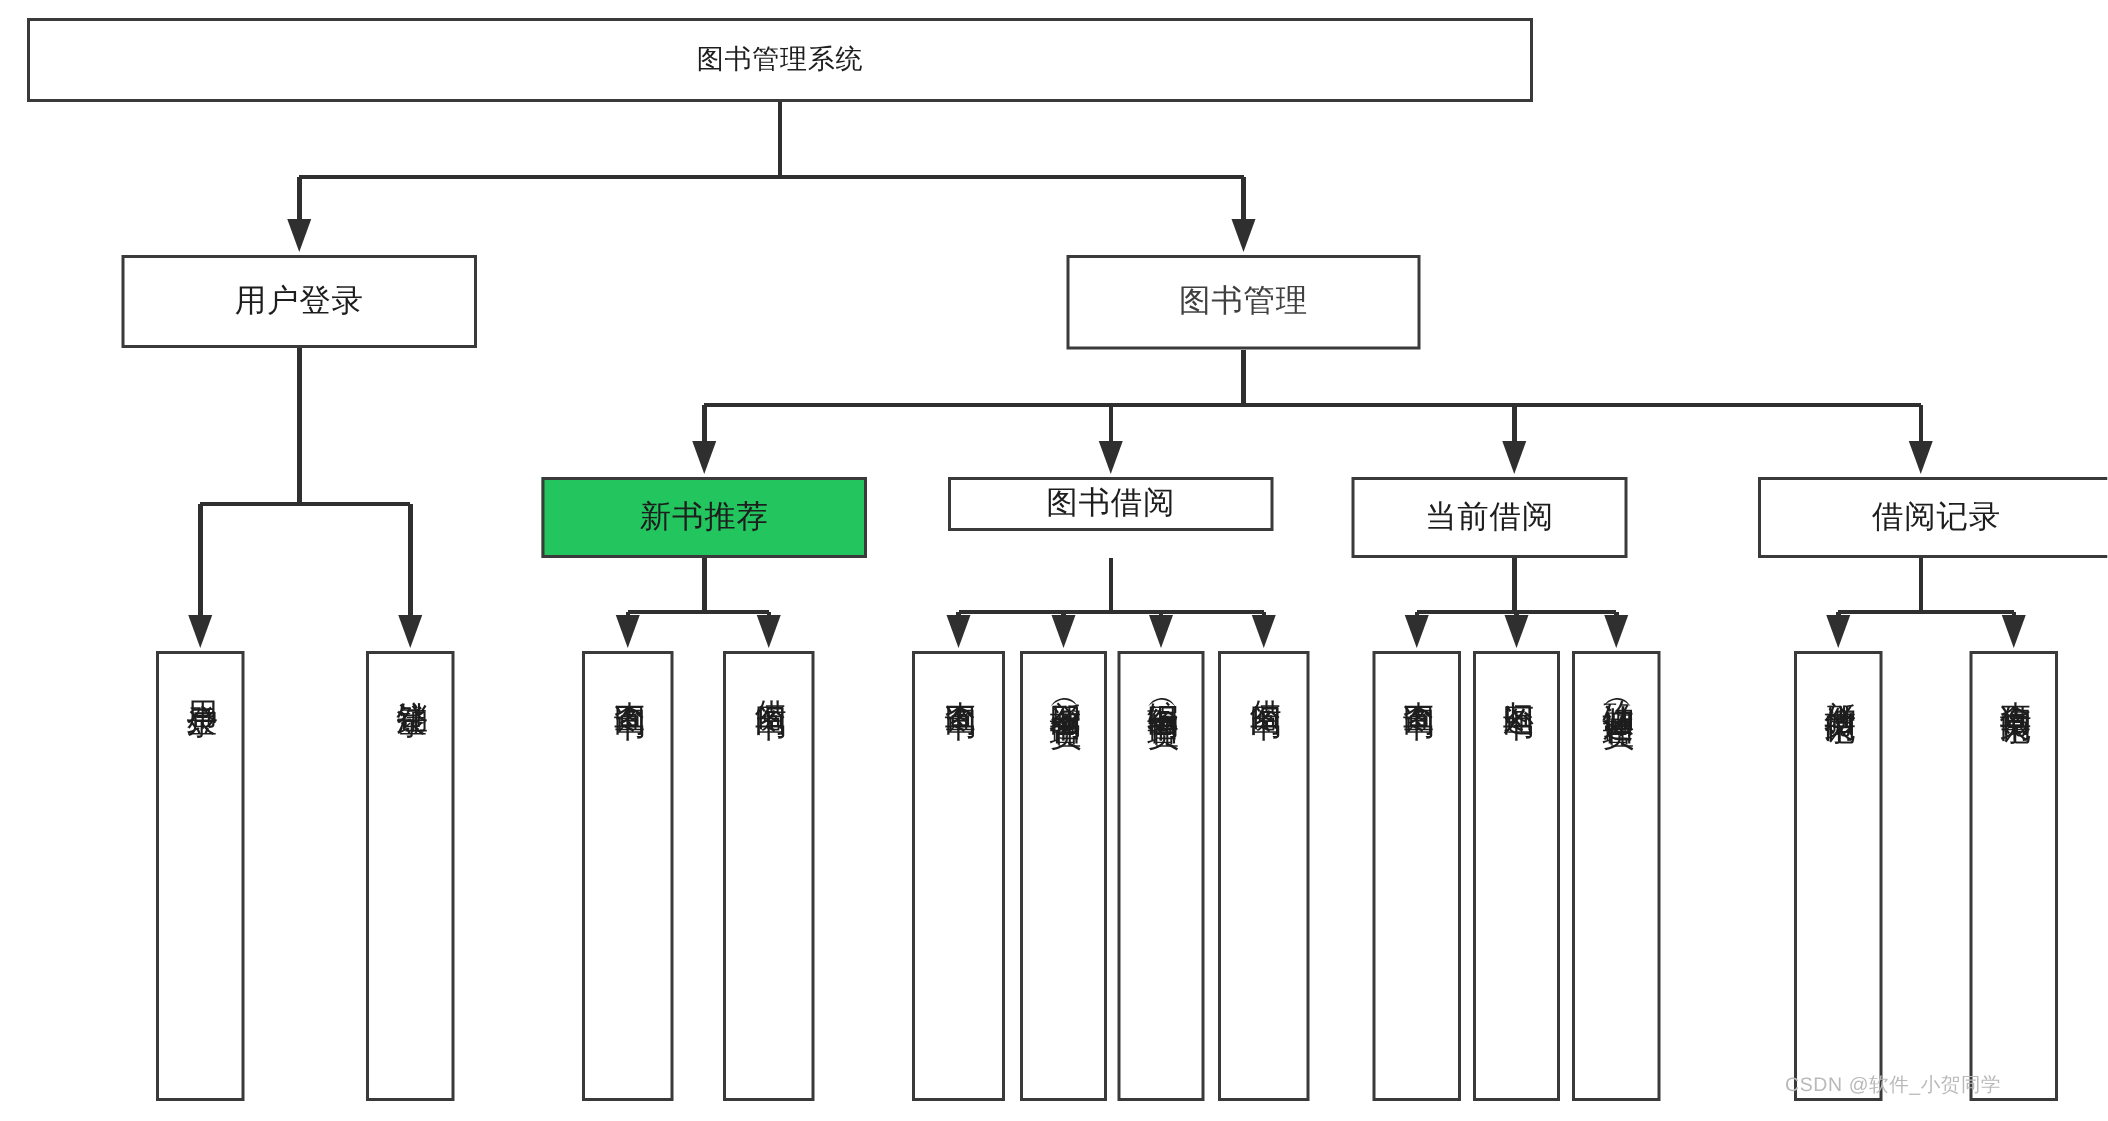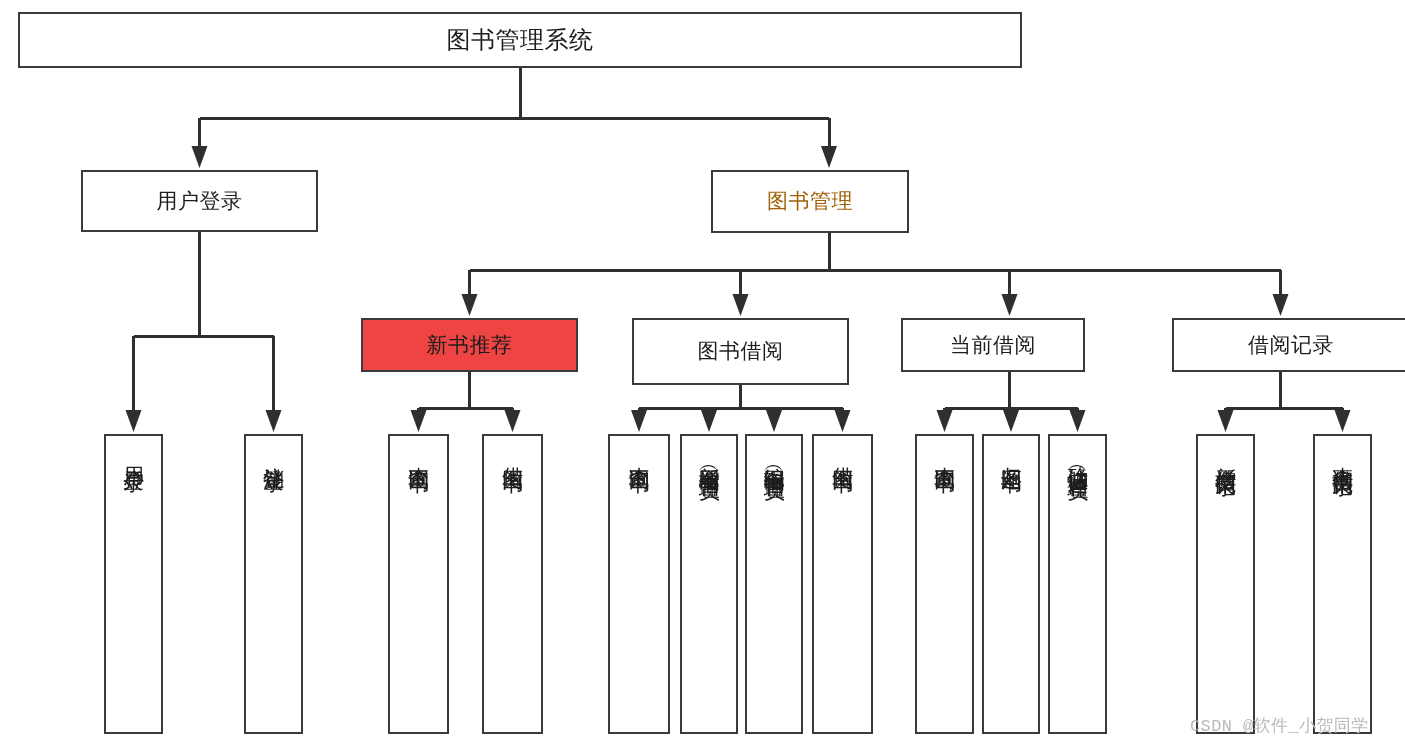--- a/index.html
+++ b/index.html
@@ -39,44 +39,43 @@
     display: block;
     text-align: center;
     line-height: 1.18;
     white-space: nowrap;
   }
   .node.horiz .node-label {
     font-size: 21px;
     letter-spacing: 0.5px;
   }
   .node.root .node-label {
-    font-size: 24px;
+    font-size: 18px;
     letter-spacing: 0.5px;
   }
   .node.vert {
     align-items: flex-start;
     justify-content: center;
     padding-top: 14px;
   }
   .node.vert .node-label {
     writing-mode: vertical-rl;
     text-orientation: upright;
     font-size: 21px;
     line-height: 1.08;
     letter-spacing: 2px;
     white-space: nowrap;
   }
   .watermark {
     position: absolute;
-    font-size: 17px;
+    font-size: 13px;
     color: #b9b9b9;
     white-space: nowrap;
     letter-spacing: 0.4px;
     user-select: none;
-    font-family: Liberation Mono, monospace;
   }
 </style>
 </head>
 <body>
 
 <div id="canvas">
   <svg id="wires" viewBox="0 0 1405 747" xmlns="http://www.w3.org/2000/svg">
       <line x1="520" y1="68" x2="520" y2="118" stroke="#2f2f2f" stroke-width="3" shape-rendering="crispEdges"></line>
       <line x1="199.5" y1="118" x2="829" y2="118" stroke="#2f2f2f" stroke-width="3" shape-rendering="crispEdges"></line>
       <line x1="199.5" y1="118" x2="199.5" y2="148" stroke="#2f2f2f" stroke-width="3" shape-rendering="crispEdges"></line>
@@ -130,27 +129,27 @@
       <line x1="1342.5" y1="408" x2="1342.5" y2="412" stroke="#2f2f2f" stroke-width="3" shape-rendering="crispEdges"></line>
       <polygon points="1334.5,410 1350.5,410 1342.5,432" fill="#2f2f2f"></polygon>
     </svg>
   <div id="nodes-layer">
       <div class="node horiz root" style="left: 18px; top: 12px; width: 1004px; height: 56px; border-color: rgb(58, 58, 58); background: rgb(255, 255, 255); color: rgb(29, 29, 29);">
         <span class="node-label">图书管理系统</span>
       </div>
       <div class="node horiz" style="left: 81px; top: 170px; width: 237px; height: 62px; border-color: rgb(58, 58, 58); background: rgb(255, 255, 255); color: rgb(29, 29, 29);">
         <span class="node-label">用户登录</span>
       </div>
-      <div class="node horiz" style="left: 711px; top: 170px; width: 198px; height: 63px; border-color: rgb(58, 58, 58); background: rgb(255, 255, 255); color: #a16207;">
+      <div class="node horiz" style="left: 711px; top: 170px; width: 236px; height: 63px; border-color: rgb(58, 58, 58); background: rgb(255, 255, 255); color: #404040;">
         <span class="node-label">图书管理</span>
       </div>
-      <div class="node horiz" style="left: 361px; top: 318px; width: 217px; height: 54px; border-color: rgb(58, 58, 58); background: #ef4444; color: rgb(29, 29, 29);">
+      <div class="node horiz" style="left: 361px; top: 318px; width: 217px; height: 54px; border-color: rgb(58, 58, 58); background: #22c55e; color: rgb(29, 29, 29);">
         <span class="node-label">新书推荐</span>
       </div>
-      <div class="node horiz" style="left: 632px; top: 318px; width: 217px; height: 67px; border-color: rgb(58, 58, 58); background: rgb(255, 255, 255); color: rgb(29, 29, 29);">
+      <div class="node horiz" style="left: 632px; top: 318px; width: 217px; height: 36px; border-color: rgb(58, 58, 58); background: rgb(255, 255, 255); color: rgb(29, 29, 29);">
         <span class="node-label">图书借阅</span>
       </div>
       <div class="node horiz" style="left: 901px; top: 318px; width: 184px; height: 54px; border-color: rgb(58, 58, 58); background: rgb(255, 255, 255); color: rgb(29, 29, 29);">
         <span class="node-label">当前借阅</span>
       </div>
       <div class="node horiz" style="left: 1172px; top: 318px; width: 238px; height: 54px; border-color: rgb(58, 58, 58); background: rgb(255, 255, 255); color: rgb(29, 29, 29);">
         <span class="node-label">借阅记录</span>
       </div>
       <div class="node vert" style="left: 104px; top: 434px; width: 59px; height: 300px; border-color: rgb(58, 58, 58); background: rgb(255, 255, 255); color: rgb(29, 29, 29);">
         <span class="node-label">用户登录</span>

